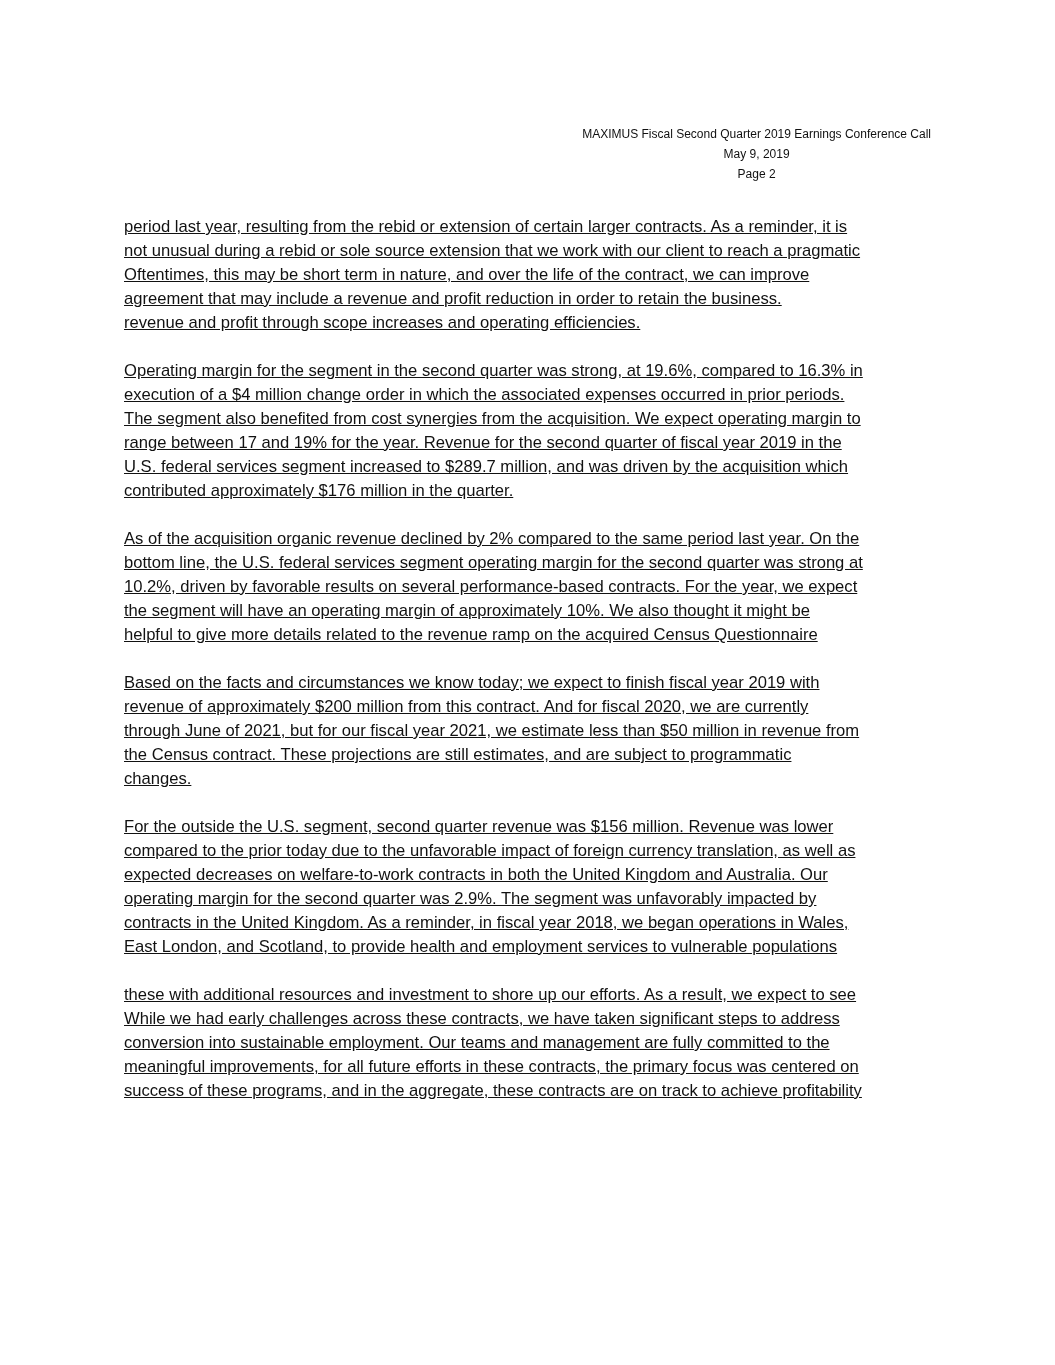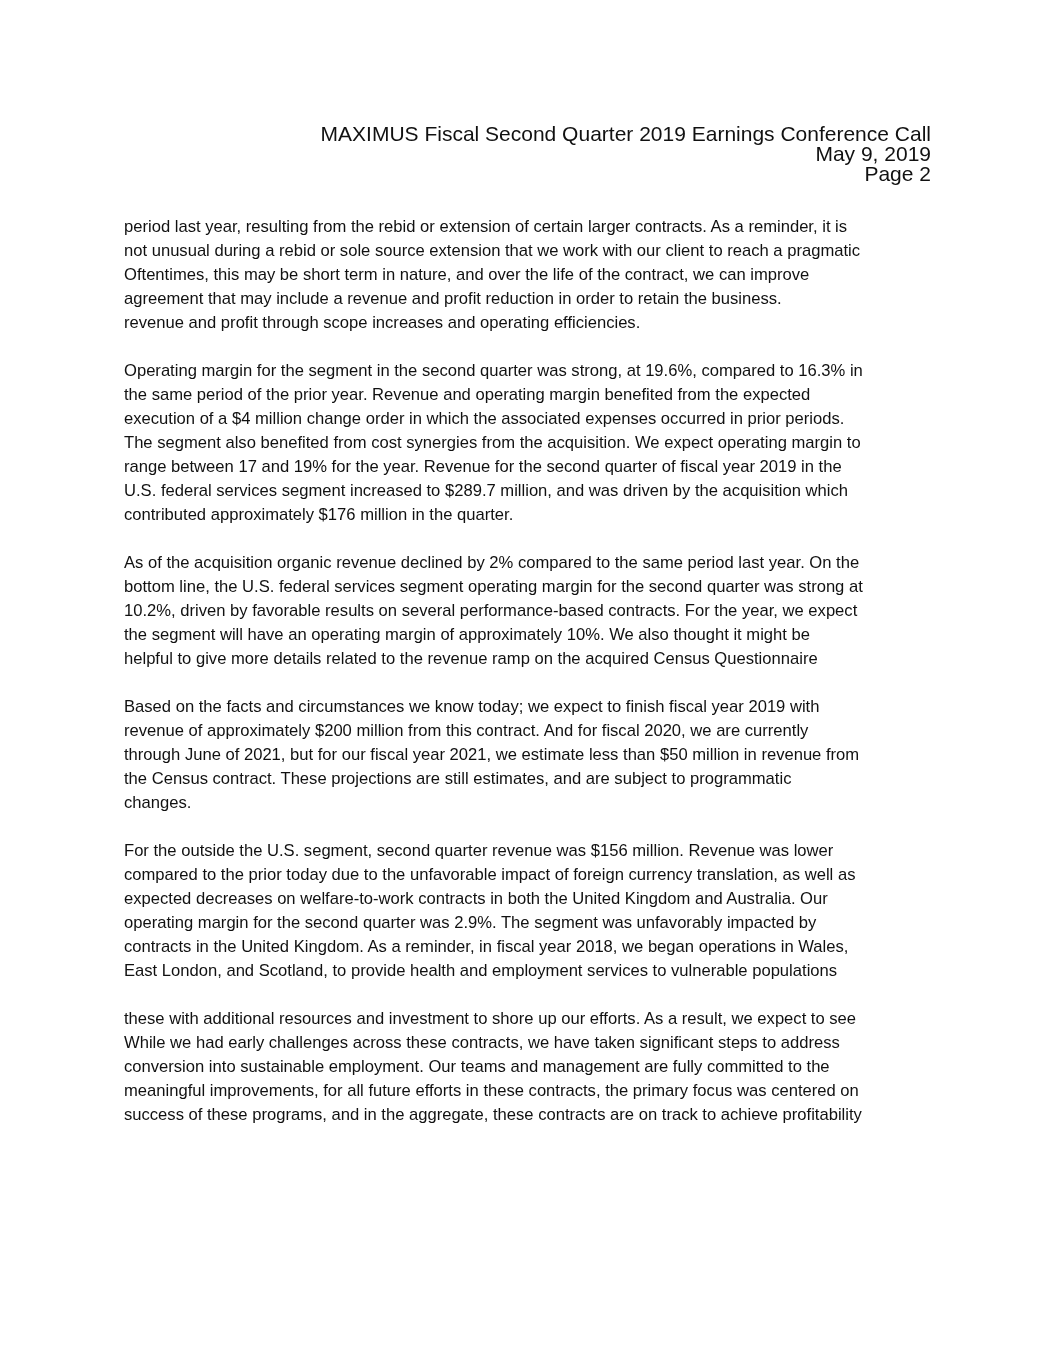--- a/index.html
+++ b/index.html
@@ -12,41 +12,42 @@
       height: 1365px;
       position: relative;
       overflow: hidden;
       font-family: "Liberation Sans", sans-serif;
       color: #111111;
     }
     .header {
       position: absolute;
       top: 124px;
       right: 124px;
-      text-align: right;
-      font-size: 21px;
+      text-align: center;
+      font-size: 12px;
       line-height: 20px;
     }
     .header div {
       white-space: nowrap;
     }
     .body-text {
       position: absolute;
       top: 215px;
       left: 124px;
       width: 820px;
       font-size: 16.6px;
       line-height: 24px;
     }
     .para {
       margin: 0 0 24px 0;
     }
     .line {
       display: block;
       white-space: nowrap;
+      text-decoration: underline;
     }
   </style>
 </head>
 <body>
 
 <div class="header">
   <div>MAXIMUS Fiscal Second Quarter 2019 Earnings Conference Call</div>
   <div>May 9, 2019</div>
   <div>Page 2</div>
 </div>
@@ -54,21 +55,20 @@
 <div class="body-text">
   <div class="para">
     <span class="line">period last year, resulting from the rebid or extension of certain larger contracts. As a reminder, it is</span>
     <span class="line">not unusual during a rebid or sole source extension that we work with our client to reach a pragmatic</span>
     <span class="line">Oftentimes, this may be short term in nature, and over the life of the contract, we can improve</span>
     <span class="line">agreement that may include a revenue and profit reduction in order to retain the business.</span>
     <span class="line">revenue and profit through scope increases and operating efficiencies.</span>
   </div>
   <div class="para">
     <span class="line">Operating margin for the segment in the second quarter was strong, at 19.6%, compared to 16.3% in</span>
-    <span class="line">the same period of the prior year. Revenue and operating margin benefited from the expected</span>
     <span class="line">execution of a $4 million change order in which the associated expenses occurred in prior periods.</span>
     <span class="line">The segment also benefited from cost synergies from the acquisition. We expect operating margin to</span>
     <span class="line">range between 17 and 19% for the year. Revenue for the second quarter of fiscal year 2019 in the</span>
     <span class="line">U.S. federal services segment increased to $289.7 million, and was driven by the acquisition which</span>
     <span class="line">contributed approximately $176 million in the quarter.</span>
   </div>
   <div class="para">
     <span class="line">As of the acquisition organic revenue declined by 2% compared to the same period last year. On the</span>
     <span class="line">bottom line, the U.S. federal services segment operating margin for the second quarter was strong at</span>
     <span class="line">10.2%, driven by favorable results on several performance-based contracts. For the year, we expect</span>

